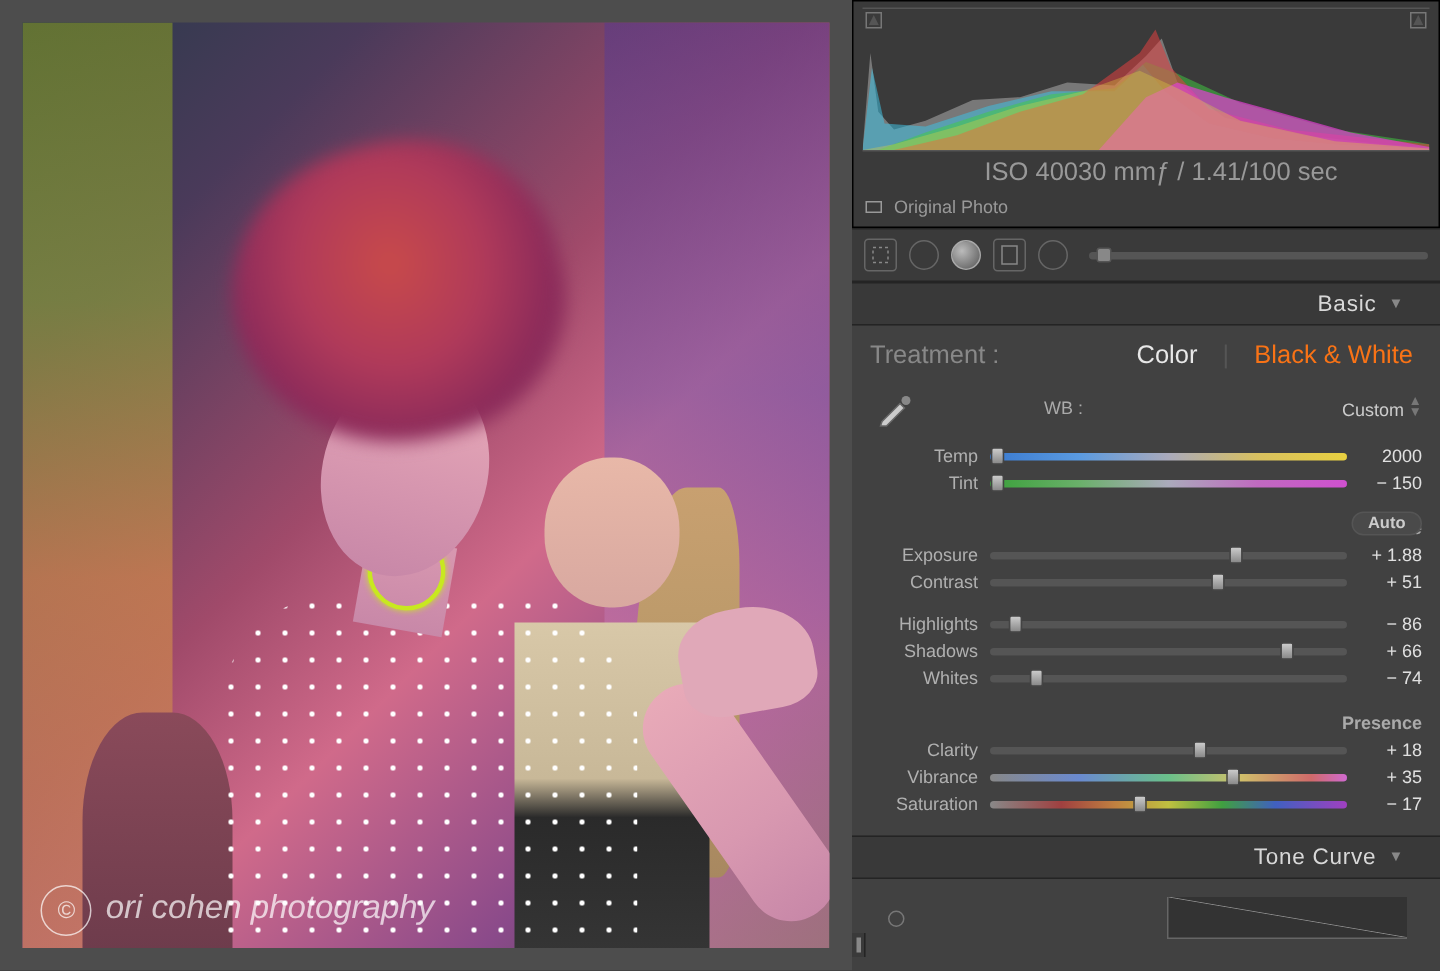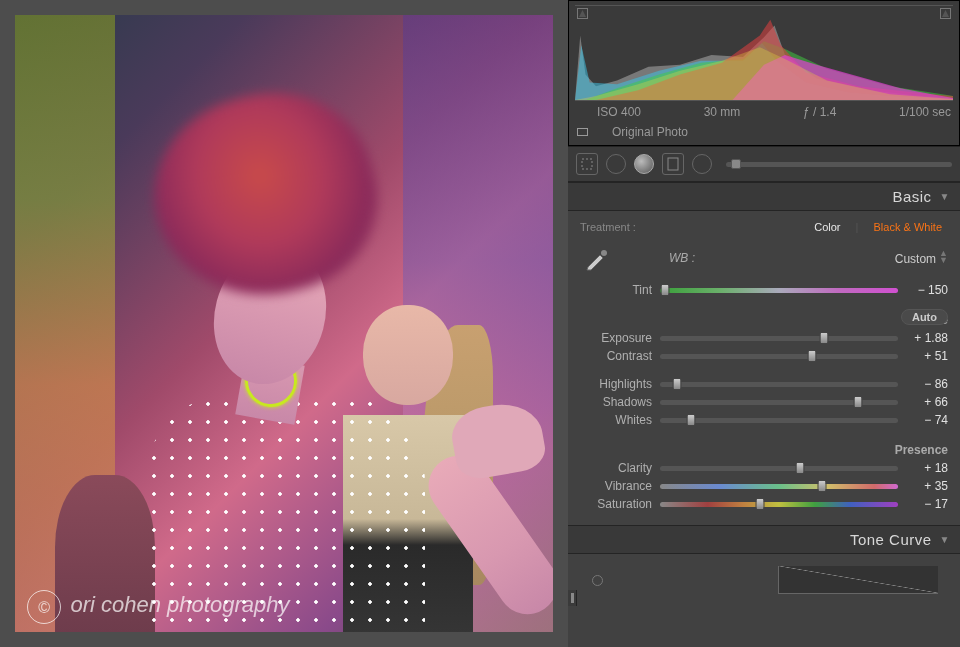--- a/index.html
+++ b/index.html
@@ -44,46 +44,46 @@
   .wm-circle { display:inline-block; width:34px; height:34px; border:1.5px solid rgba(255,255,255,0.7);
     border-radius:50%; text-align:center; line-height:34px; font-size:16px; margin-right:4px; vertical-align:middle; }
 
   .panel { flex:1; background:#414141; display:flex; flex-direction:column; font-size:12px; }
   .histogram-box { border:1px solid #000; margin:0; padding:4px 6px 6px 6px; background:#3a3a3a; }
   .histogram { height:96px; border-top:1px solid #555; border-bottom:1px solid #555; position:relative; overflow:hidden; }
   .clip { position:absolute; top:2px; width:11px; height:11px; border:1px solid #777; }
   .clip.l { left:2px; } .clip.r { right:2px; }
   .clip::after { content:""; position:absolute; inset:1px; background:#555; clip-path: polygon(50% 0, 100% 100%, 0 100%); }
   .hist-svg { position:absolute; inset:0; width:100%; height:100%; }
-  .meta-row { display:flex; justify-content:space-between; color:#999; font-size:12px; padding:4px 2px 2px;margin-left:20px; }
-  .orig-row { display:flex; align-items:center; gap:24px; color:#999; font-size:12px; padding:4px 2px 0; }
+  .meta-row { display:flex; justify-content:center; color:#999; font-size:17px; padding:4px 2px 2px;margin-left:20px; }
+  .orig-row { display:flex; align-items:center; gap:8px; color:#999; font-size:12px; padding:4px 2px 0; }
   .orig-row .sq { width:11px; height:8px; border:1px solid #999; }
 
   .toolstrip { display:flex; align-items:center; gap:8px; padding:6px 8px; background:#3a3a3a; border-top:1px solid #242424; border-bottom:1px solid #242424; }
   .tool { width:22px; height:22px; border:1px solid #666; border-radius:3px; display:flex; align-items:center; justify-content:center; color:#999; font-size:14px; }
   .tool.circ { border-radius:50%; width:20px; height:20px; }
   .tool.active { background: radial-gradient(circle at 35% 35%, #bbb, #555); border-color:#aaa; }
   .gray-slider { flex:1; height:5px; background:#555; border-radius:3px; position:relative; margin-left:6px; }
   .gray-slider .knob { position:absolute; left:2%; top:-3px; width:10px; height:10px; background:#888; border-radius:2px; border:1px solid #555; }
 
-  .section-header { display:flex; justify-content:flex-end; align-items:center; padding:5px 10px; background:#393939; color:#d8d8d8;
+  .section-header { display:flex; justify-content:flex-end; align-items:center; padding:5px 24px; background:#393939; color:#d8d8d8;
     font-size:15px; letter-spacing:0.5px; border-top:1px solid #242424; border-bottom:1px solid #242424;}
   .section-header .tri { margin-left:8px; font-size:10px; color:#888; }
 
   .subpanel { padding:8px 12px 12px; }
-  .treat-row { display:flex; justify-content:space-between; align-items:center; font-size:11px; padding:2px 0 8px; }
+  .treat-row { display:flex; justify-content:space-between; align-items:center; font-size:17px; padding:2px 0 8px; }
   .treat-row .treat { color:#888; }
   .treat-opts span { color:#f97316; padding:0 6px; }
   .treat-opts .active { color:#e8e8e8; }
   .treat-opts .sep { color:#555; }
 
   .wb-row { display:flex; align-items:center; gap:8px; }
   .dropper { width:34px; height:34px; position:relative; }
   .dropper svg { width:34px; height:34px; }
-  .wb-label { color:#aaa; flex:0 0 100px; text-align:center; padding-left:20px;font-style:italic; }
+  .wb-label { color:#aaa; flex:0 0 100px; text-align:right; padding-left:20px; }
   .wb-val { flex:1; text-align:right; color:#ccc; }
   .wb-val .updn { font-size:9px; color:#777; margin-left:3px; display:inline-block; line-height:7px; }
 
   .group-title { text-align:right; color:#aaa; font-size:12px; padding:4px 0 2px; position:relative;font-weight:bold; }
   .auto-btn { position:absolute; right:0; top:0; background:#4a4a4a; border:1px solid #555; color:#ccc;
     font-size:11px; padding:1px 10px; border-radius:10px; }
 
   .slider-row { display:flex; align-items:center; height:18px; gap:8px; }
   .sl-label { width:72px; text-align:right; color:#b0b0b0; font-size:12px; }
   .sl-track { flex:1; height:5px; border-radius:3px; position:relative; }
@@ -205,20 +205,27 @@
             </svg>
         </div>
         <span class="wb-label">WB :</span>
         <span class="wb-val">
           <span>Custom</span><span class="updn">▲<br>▼</span>
         </span>
       </div>
 
       <div class="gap6"></div>
       <div class="slider-row">
+        <span class="sl-label">Temp</span>
+        <div class="sl-track tr-temp">
+            <div class="sl-knob" style="left: 2%;"></div>
+          </div>
+        <span class="sl-val">2000</span>
+      </div>
+      <div class="slider-row">
         <span class="sl-label">Tint</span>
         <div class="sl-track tr-tint">
             <div class="sl-knob" style="left: 2%;"></div>
           </div>
         <span class="sl-val">− 150</span>
       </div>
 
       <div class="gap10"></div>
       <div class="group-title">
         <span>Tone</span>

